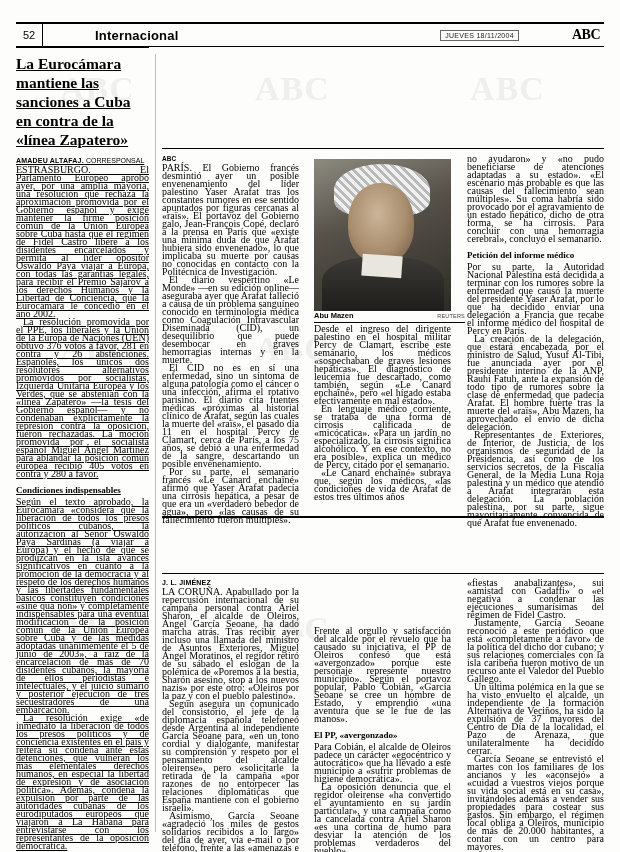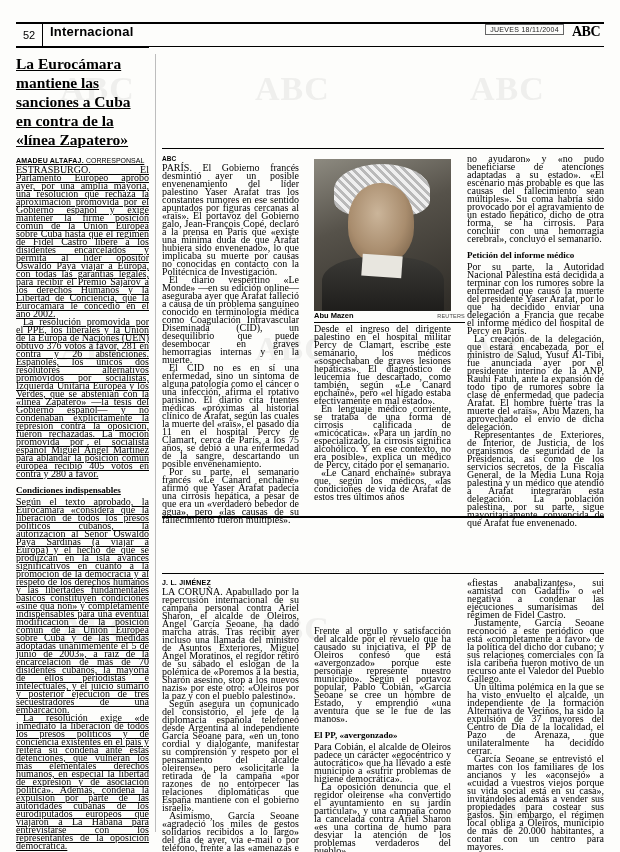--- a/index.html
+++ b/index.html
@@ -34,21 +34,22 @@
   }
 
   
   .masthead {
     position: absolute;
     left: 16px; top: 22px; width: 588px;
     height: 22px;
     border-top: 2px solid #000;
     border-bottom: 1px solid #000;
     display: flex;
-    align-items: flex-start;
+    align-items: center;
+    gap: 45px;
   }
   .folio {
     width: 26px;
     text-align: center;
     font-size: 11px;
     font-family: "Liberation Sans", sans-serif;
     border-right: 1px solid #000;
     height: 100%;
     display: flex; align-items: center; justify-content: center;
   }

